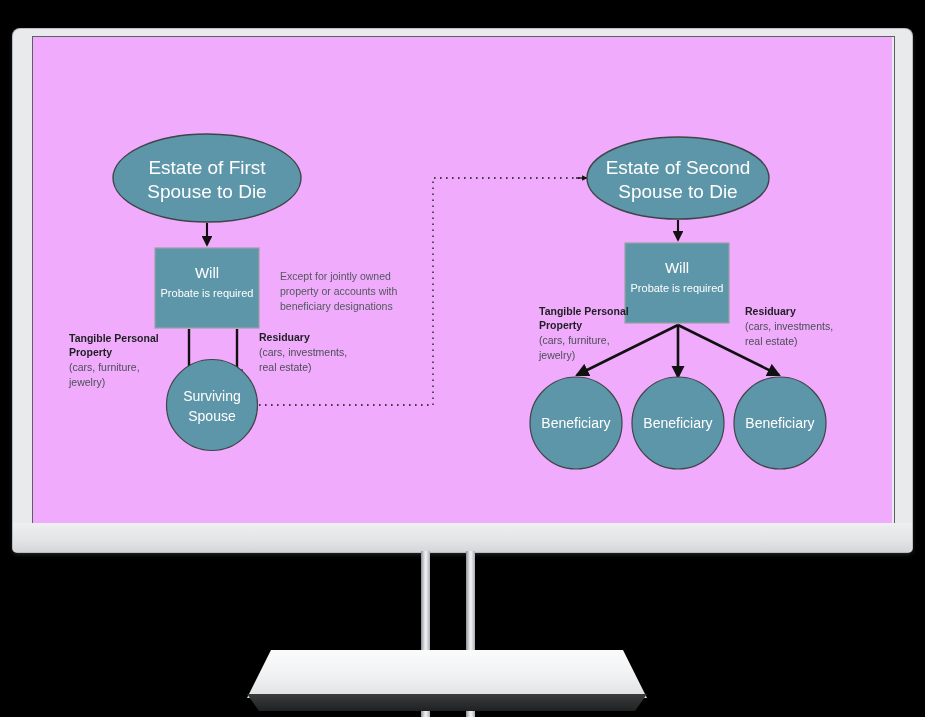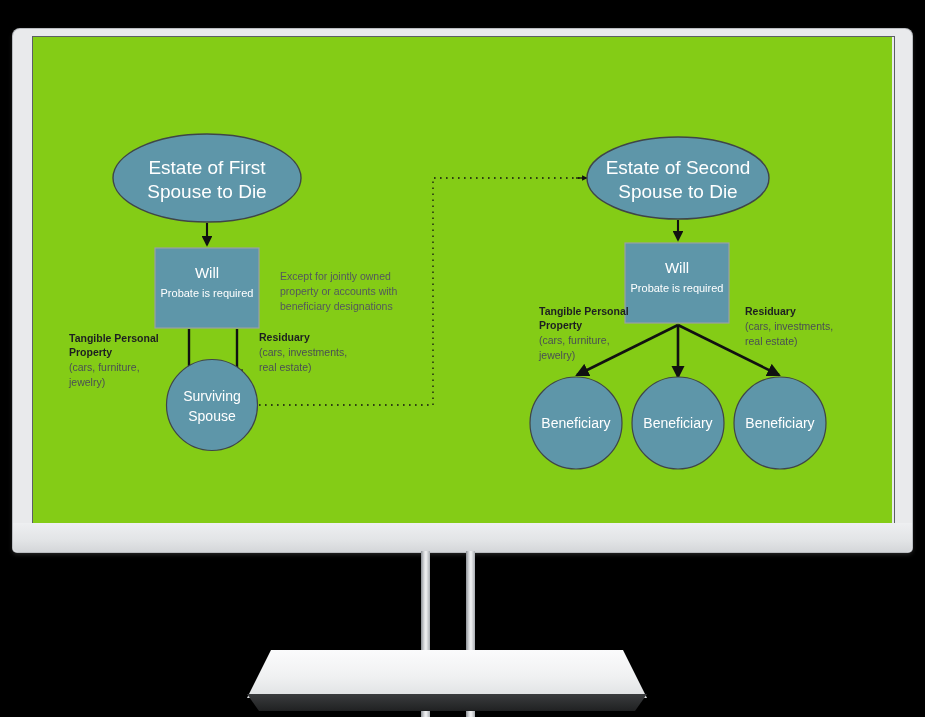--- a/index.html
+++ b/index.html
@@ -11,21 +11,21 @@
   #stage{position:absolute;inset:0;width:925px;height:717px;background:#000;}
 
   
   .monitor-frame{
     position:absolute;left:13px;top:29px;width:899px;height:523px;
     background:#e9eaec;border-radius:7px 7px 4px 4px;
     box-shadow:0 0 0 1px #b9bcc0, 0 2px 5px rgba(255,255,255,.18);
   }
   .monitor-screen{
     position:absolute;left:20px;top:8px;width:859px;height:486px;
-    background:#84cc16;overflow:hidden;
+    background:#f0abfc;overflow:hidden;
   }
   .monitor-chin{
     position:absolute;left:0;bottom:0;width:899px;height:29px;
     background:linear-gradient(180deg,#eeeff1 0%,#e2e4e6 60%,#d4d6d9 100%);
     border-radius:0 0 5px 5px;
   }
   .screen-inner-border{
     position:absolute;left:19px;top:7px;width:861px;height:488px;
     border:1px solid #5c6064;pointer-events:none;
   }

